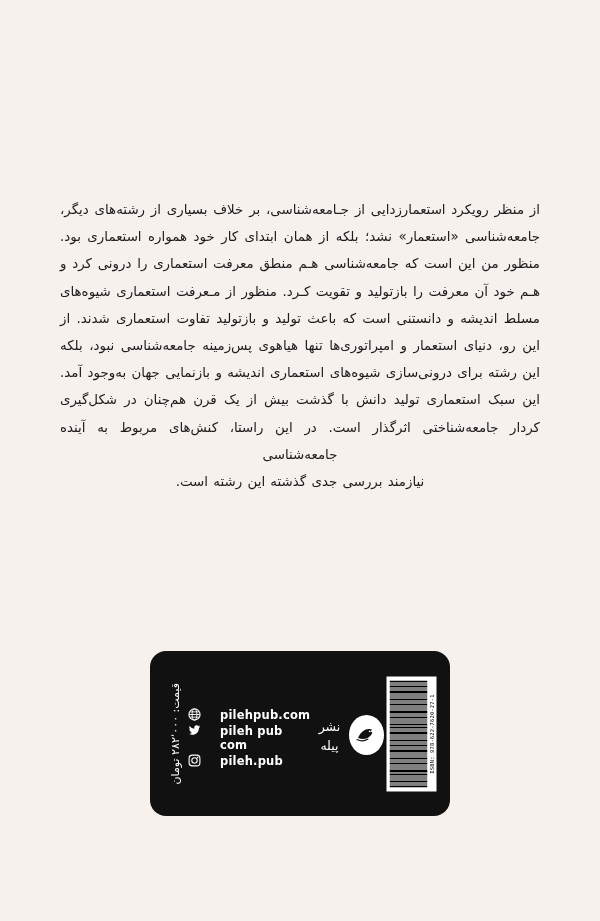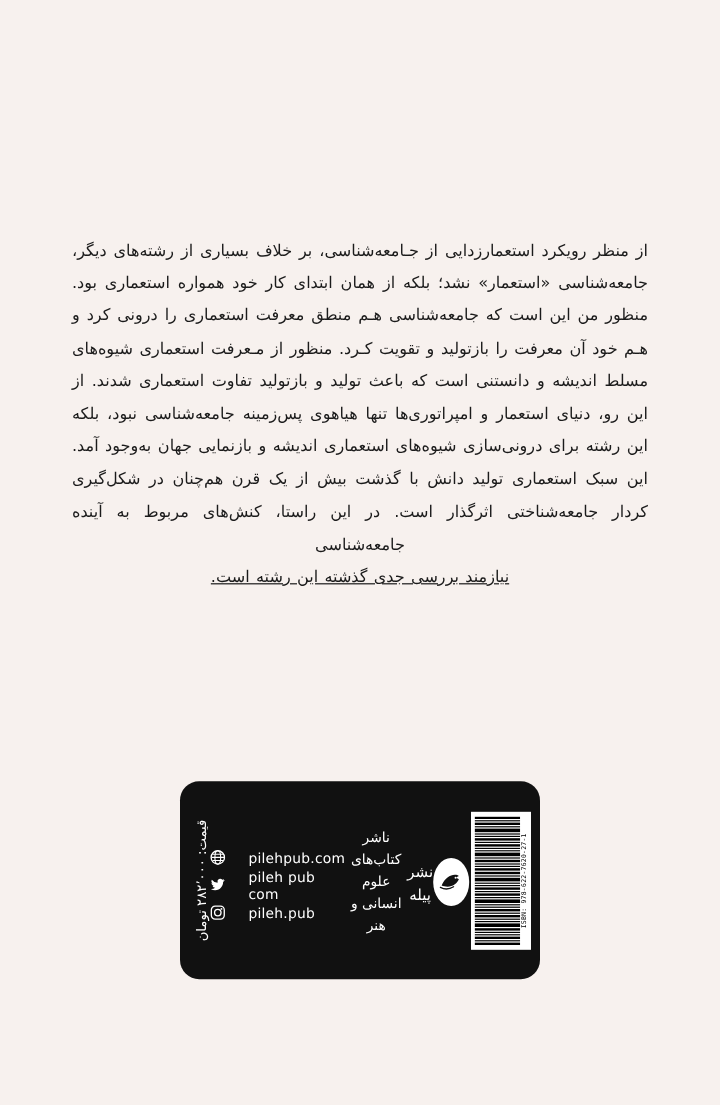--- a/index.html
+++ b/index.html
@@ -35,21 +35,20 @@
     line-height: 2.03;
     letter-spacing: 0px;
     word-spacing: 1px;
   }
   .blurb p {
     margin: 0 0 0 0;
     text-align: justify;
   }
   .blurb p.last {
     text-align: right;
-    text-decoration: underline;
   }
 
   
   .colophon {
     position: absolute;
     left: 150px;
     top: 651px;
     width: 300px;
     height: 165px;
     background: #111111;
@@ -118,24 +117,24 @@
   .links {
     margin-top: 2px;
     display: flex;
     flex-direction: column;
     gap: 2px;
     align-items: flex-start;
     direction: ltr;
   }
   .link-row {
     display: flex;
-    align-items: center;
     gap: 19px;
     font-size: 11.5px;
     color: #ffffff;
+    font-weight: bold;
   }
   .link-ico {
     width: 13px;
     height: 13px;
     display: inline-flex;
     align-items: center;
     justify-content: center;
     flex: 0 0 13px;
   }
   .link-ico svg { display: block; }
@@ -202,21 +201,20 @@
     <div class="pub-col">
       <div class="logo">
         <svg width="30" height="30" viewBox="0 0 30 30" aria-hidden="true">
           <circle cx="15" cy="15" r="14" fill="#ffffff"></circle>
           <path d="M7 18c2.5-6 7-9 11-9 1.6 0 2.6.4 3.4 1.1-1 .2-1.8.7-2.3 1.5 1 .1 1.8.5 2.3 1.2-1.6 3.4-5 6.2-9.4 6.2-1.9 0-3.6-.4-5-1z" fill="#111111"></path>
           <circle cx="18.6" cy="11.4" r="0.8" fill="#ffffff"></circle>
           <path d="M6 19.5c3 1.6 7.5 1.6 11-.5" stroke="#111111" stroke-width="1.1" fill="none" stroke-linecap="round"></path>
         </svg>
       </div>
       <div class="pub-name">نشر پیله</div>
-      <div class="pub-sub">ناشر کتاب‌های علوم انسانی و هنر</div>
 
       <div class="links">
         <div class="link-row">
           <span class="link-ico">
             <svg width="13" height="13" viewBox="0 0 14 14" aria-hidden="true">
               <circle cx="7" cy="7" r="6" fill="none" stroke="#ffffff" stroke-width="1.2"></circle>
               <ellipse cx="7" cy="7" rx="2.6" ry="6" fill="none" stroke="#ffffff" stroke-width="1"></ellipse>
               <path d="M1.3 7h11.4M2.3 4.2h9.4M2.3 9.8h9.4" stroke="#ffffff" stroke-width="1"></path>
             </svg>
           </span>

